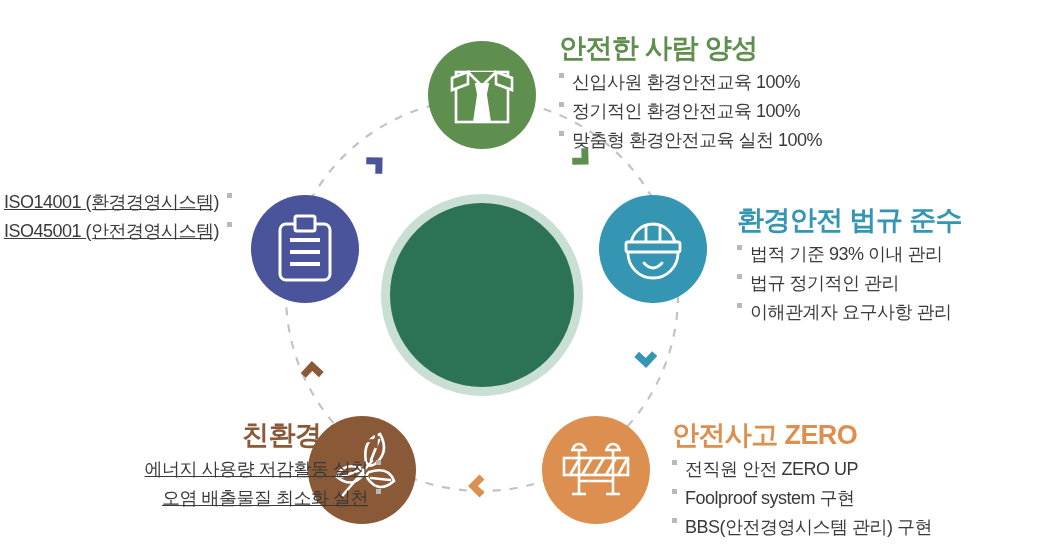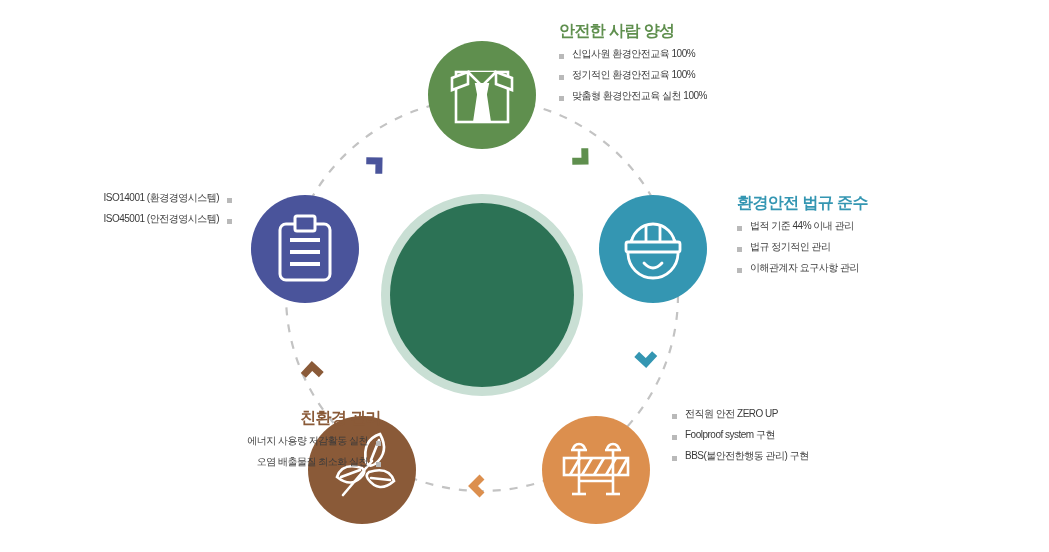--- a/index.html
+++ b/index.html
@@ -10,56 +10,56 @@
     overflow:hidden;
     position:relative;
   }
   #stage{position:absolute;left:0;top:0;width:1049px;height:552px;}
 
   svg.layer{position:absolute;left:0;top:0;width:1049px;height:552px;}
 
   
   .block{position:absolute;}
   .block h3{
-    margin:0 0 9px 0;
-    font-size:16px;
+    margin:12px 0 9px 0;
+    font-size:27px;
     font-weight:bold;
     letter-spacing:-0.6px;
     line-height:1.1;
     white-space:nowrap;
   }
   .block ul{margin:0;padding:0;list-style:none;}
   .block li{
-    font-size:10px;
+    font-size:18px;
     color:#3a3a3a;
     letter-spacing:-0.5px;
     line-height:1.0;
     margin-bottom:11px;
     white-space:nowrap;
     display:flex;
-    align-items:flex-end;
+    align-items:flex-start;
   }
   .block li:last-child{margin-bottom:0;}
   .bullet{
     display:inline-block;
     width:5px;height:5px;
     background:#b9b9b9;
     flex:0 0 auto;
   }
   
   .align-left{text-align:left;}
   .align-left li{justify-content:flex-start;}
   .align-left .bullet{margin-right:8px;}
   
   .align-right{text-align:right;}
   .align-right h3{text-align:right;}
   .align-right ul{text-align:right;}
   .align-right li{justify-content:flex-end;}
   .align-right .bullet{margin-left:8px;order:2;}
-  .align-right .litext{order:1;}
+  .align-right .litext{order:1;text-decoration:underline;}
 
   
   #blk-people  {left:559px; top:22px;}
   #blk-legal   {left:737px; top:194px;}
   #blk-zero    {left:672px; top:409px;}
   #blk-eco     {left:96px;  top:409px; width:285px;}
   #blk-system  {left:10px;  top:193px; width:222px;}
 
   
   #center-label{
@@ -220,46 +220,47 @@
           <span class="litext">맞춤형 환경안전교육 실천 100%</span>
         </li>
     </ul>
   </div>
 
   <div class="block align-left" id="blk-legal">
     <h3 style="color:#3496B2">환경안전 법규 준수</h3>
     <ul>
       <li>
           <span class="bullet"></span>
-          <span class="litext">법적 기준 44% 이내 관리</span>
+          <span class="litext">법적 기준 93% 이내 관리</span>
         </li>
       <li>
           <span class="bullet"></span>
           <span class="litext">법규 정기적인 관리</span>
         </li>
       <li>
           <span class="bullet"></span>
           <span class="litext">이해관계자 요구사항 관리</span>
         </li>
     </ul>
   </div>
 
   <div class="block align-left" id="blk-zero">
+    <h3 style="color:#DC8F4E">안전사고 ZERO</h3>
     <ul>
       <li>
           <span class="bullet"></span>
           <span class="litext">전직원 안전 ZERO UP</span>
         </li>
       <li>
           <span class="bullet"></span>
           <span class="litext">Foolproof system 구현</span>
         </li>
       <li>
           <span class="bullet"></span>
-          <span class="litext">BBS(불안전한행동 관리) 구현</span>
+          <span class="litext">BBS(안전경영시스템 관리) 구현</span>
         </li>
     </ul>
   </div>
 
   <div class="block align-right" id="blk-eco">
     <h3 style="color:#8A5A38">친환경 관리</h3>
     <ul>
       <li>
           <span class="litext">에너지 사용량 저감활동 실천</span>
           <span class="bullet"></span>

